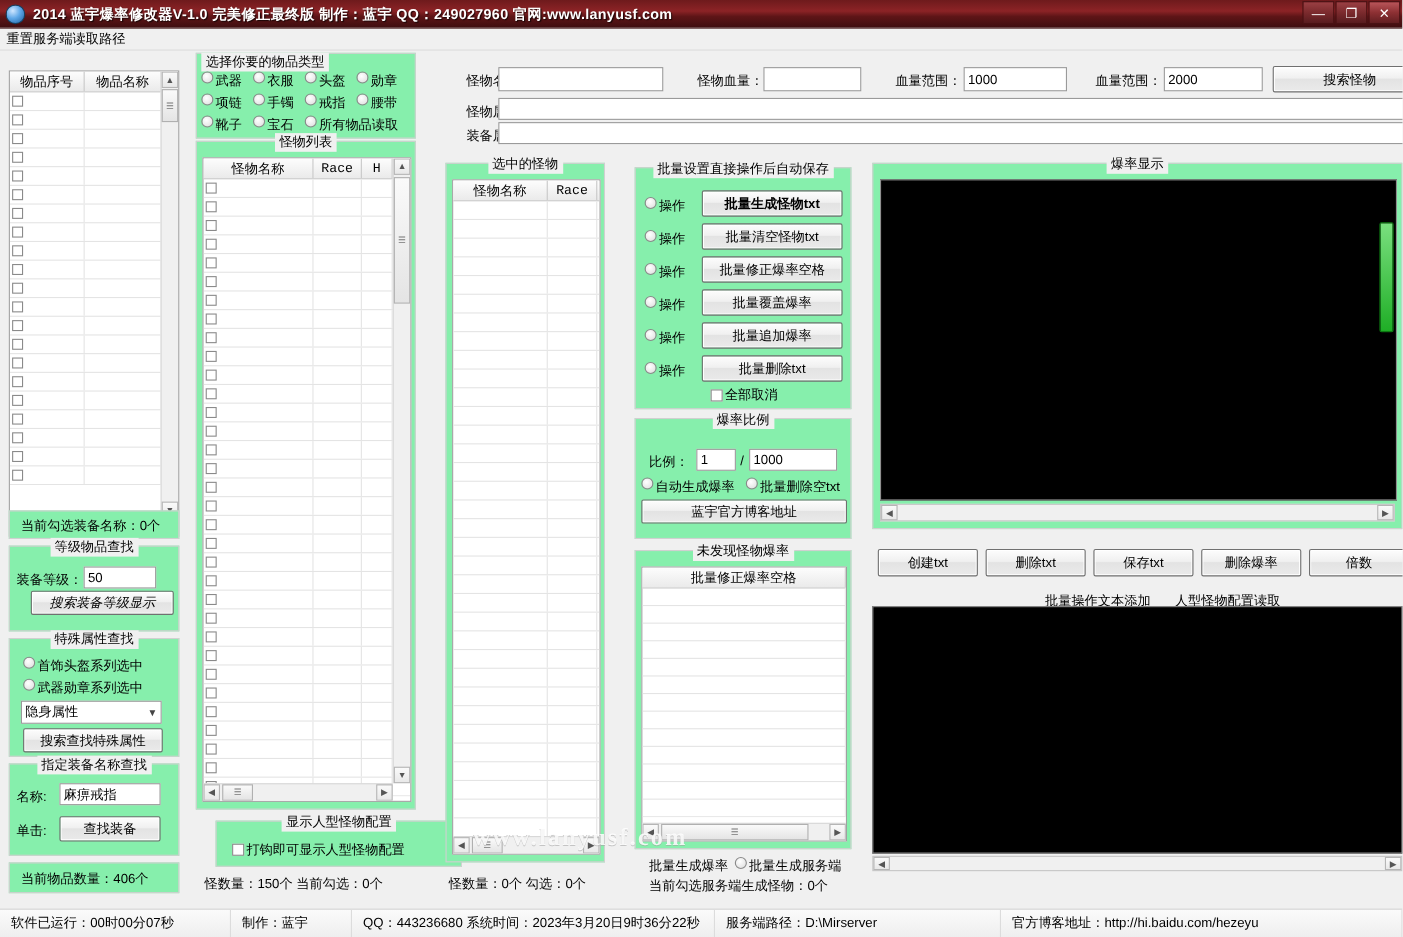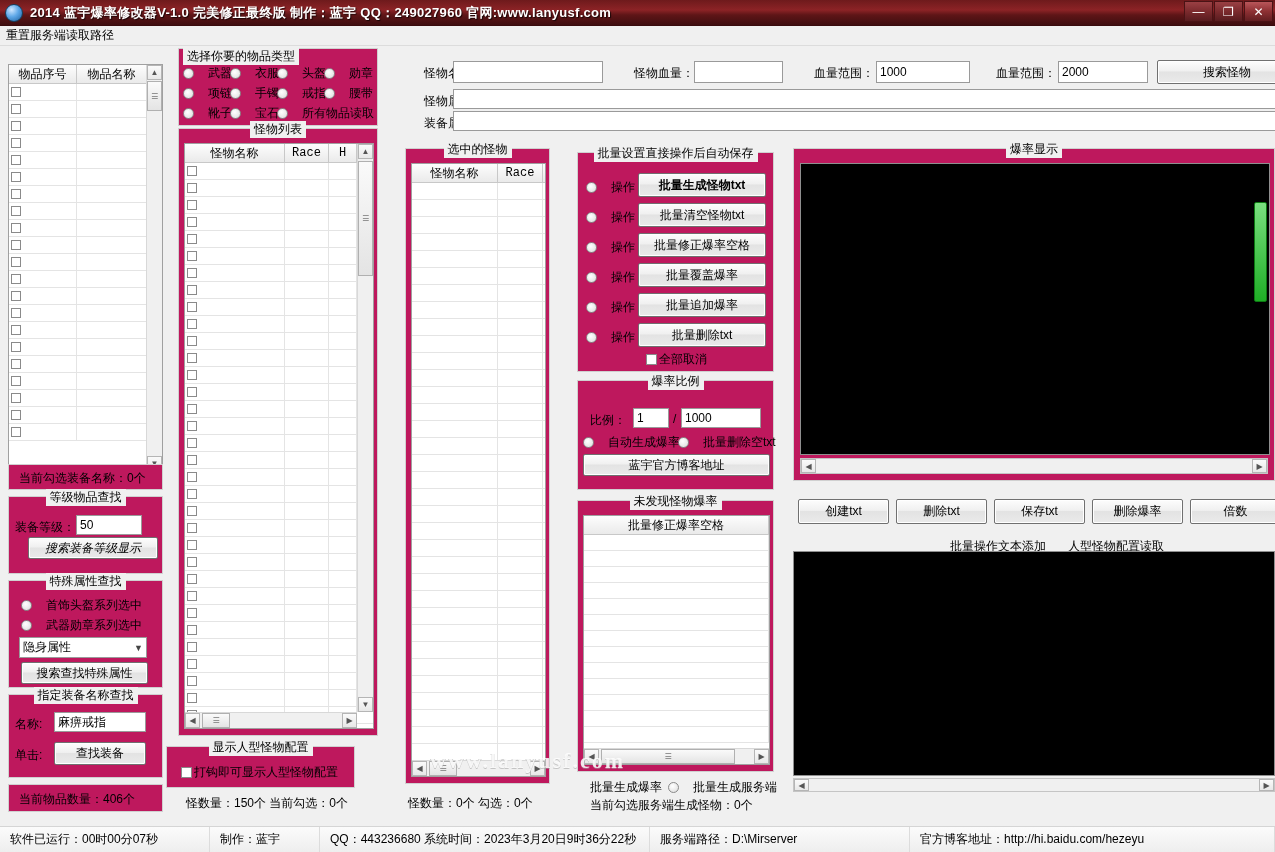--- a/index.html
+++ b/index.html
@@ -50,21 +50,21 @@
     height:20px; background:#f0f0f0;
     display:flex; align-items:center;
     border-bottom:1px solid #dcdcdc;
     padding-left:2px;
   }
   #menustrip .mi { font-size:12px; color:#000; padding:1px 4px; cursor:pointer; }
 
   
   .gb {                      
     border:1px solid #d0d0d0;
-    background:#be185d;
+    background:#86efac;
     position:absolute;
   }
   .gb > .gb-title {
     position:absolute; top:-8px; left:50%; transform:translateX(-50%);
     background:#f0f0f0; padding:0 4px; font-size:12px; color:#000;
     white-space:nowrap;
   }
   .gb.tl > .gb-title { left:8px; transform:none; }
   .btn {
     background:linear-gradient(180deg,#fdfdfd 0%,#f0f0f0 45%,#e3e3e3 50%,#eaeaea 100%);
@@ -78,21 +78,21 @@
   }
   .btn.dark { border:1px solid #707070; }
   .tbx {
     background:#fff; border:1px solid #9a9a9a;
     font-size:12px; color:#000;
     padding:1px 3px;
     display:flex; align-items:center;
     overflow:hidden; white-space:nowrap;
   }
   .lbl { position:absolute; font-size:12px; color:#000; white-space:nowrap; }
-  .radio { display:inline-flex; align-items:center; white-space:nowrap; cursor:pointer;gap:12px; }
+  .radio { display:inline-flex; align-items:flex-start; white-space:nowrap; cursor:pointer; }
   .radio .dot {
     width:11px; height:11px; border-radius:50%;
     border:1px solid #8a8a8a;
     background:radial-gradient(circle at 40% 35%,#fff 0%,#e6e6e6 70%,#cfcfcf 100%);
     margin-right:2px; flex:0 0 auto;
   }
   .chk { display:inline-flex; align-items:center; white-space:nowrap; cursor:pointer; }
   .chk .box {
     width:11px; height:11px; border:1px solid #8a8a8a; background:#fff;
     margin-right:2px; flex:0 0 auto;
@@ -718,21 +718,21 @@
       <div class="sb-arrow" style="left:0;bottom:0;width:15px;height:15px;">▼</div>
     </div>
     <div class="hsb" style="right:16px;">
       <div class="sb-arrow" style="left:0;top:0;width:15px;height:15px;">◀</div>
       <div class="sb-thumb" style="left:17px;top:0;width:28px;height:15px;">☰</div>
       <div class="sb-arrow" style="right:0;top:0;width:15px;height:15px;">▶</div>
     </div>
   </div>
 </div>
 
-<div class="gb" style="left:166px; top:746px; width:189px; height:42px;">
+<div class="gb" style="left:196px; top:746px; width:224px; height:42px;">
   <div class="gb-title">显示人型怪物配置</div>
   <div class="chk" style="position:absolute; left:14px; top:17px;">
     <span class="box"></span>
     <span>打钩即可显示人型怪物配置</span>
   </div>
 </div>
 <div class="lbl" style="left:186px; top:795px;">怪数量：150个    当前勾选：0个</div>
 
 <div class="lbl" style="left:424px; top:65px;">怪物名称：</div>
 <div class="tbx" style="position:absolute; left:453px; top:61px; width:150px; height:22px;"></div>

